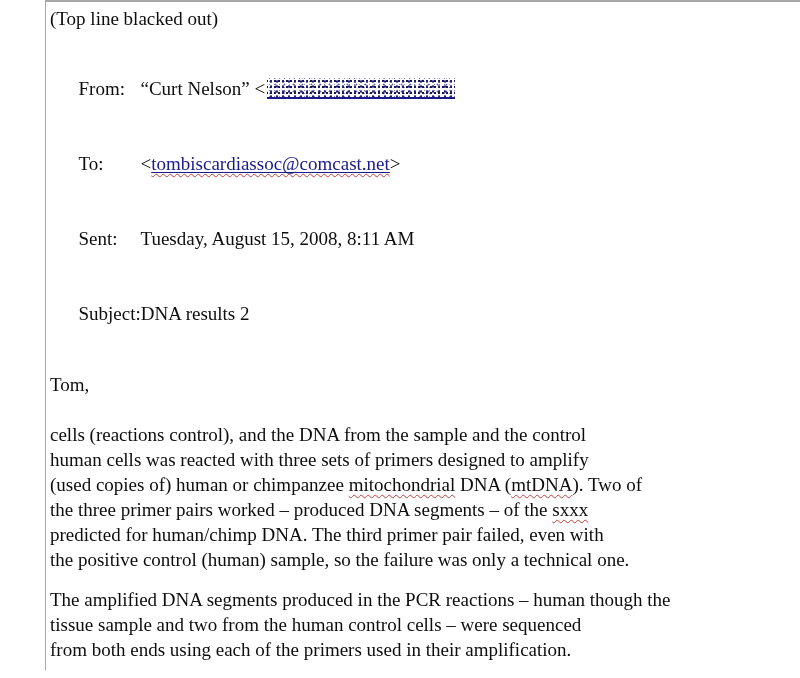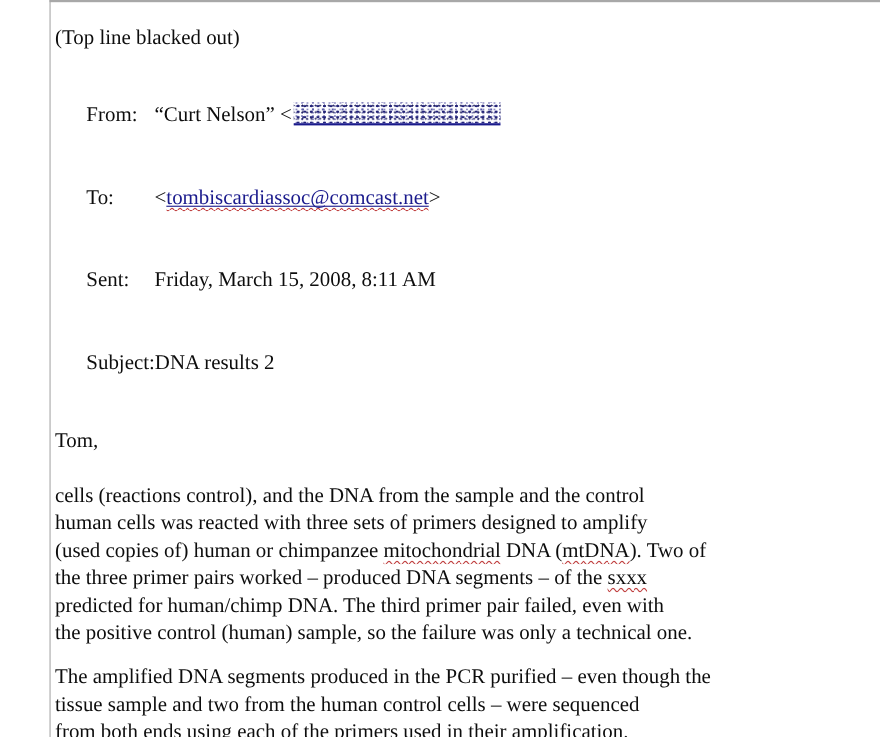--- a/index.html
+++ b/index.html
@@ -12,21 +12,21 @@
   body{
     width:800px;height:678px;overflow:hidden;
     font-family:"Liberation Serif","DejaVu Serif",serif;
     font-size:19px;line-height:25px;color:var(--ink);
   }
   .frame{
     margin-left:45px;
     height:670px;
     border-top:2px solid var(--border);
     border-left:1px solid var(--border);
-    padding:16px 0 0 4px;
+    padding:0 0 0 4px;
     box-sizing:border-box;
     overflow:hidden;
   }
   .line,.hline{white-space:pre;}
   .note{margin-top:4px;}
   .header{margin-top:20px;}
   .hlabel{display:inline-block;min-width:62px;font-family:Liberation Serif, serif;}
   .greeting{margin-top:21px;}
   .para-1{margin-top:25px;}
   .para-2{margin-top:15px;}
@@ -70,38 +70,38 @@
   <div class="line note">(Top line blacked out)</div>
 
   <div class="header">
     <div class="hline">
       <span class="hlabel">From:</span><span>“Curt Nelson” </span><span>&lt;</span><span class="redacted"></span>
     </div>
     <div class="hline">
       <span class="hlabel">To:</span><span>&lt;</span><span class="sp"><span class="email-link">tombiscardiassoc@comcast.net</span></span><span>&gt;</span>
     </div>
     <div class="hline">
-      <span class="hlabel">Sent:</span><span>Friday, March 15, 2008, 8:11 AM</span>
+      <span class="hlabel">Sent:</span><span>Tuesday, August 15, 2008, 8:11 AM</span>
     </div>
     <div class="hline">
       <span class="hlabel">Subject:</span><span>DNA results 2</span>
     </div>
   </div>
 
   <div class="line greeting">Tom,</div>
 
   <div>
       <div class="para-1">
         <div class="line"><span>cells (reactions control), and the DNA from the sample and the control</span></div>
         <div class="line"><span>human cells was reacted with three sets of primers designed to amplify</span></div>
         <div class="line"><span>(used copies of) human or chimpanzee </span><span class="sp">mitochondrial</span><span> DNA (</span><span class="sp">mtDNA</span><span>). Two of</span></div>
         <div class="line"><span>the three primer pairs worked – produced DNA segments – of the </span><span class="sp">sxxx</span></div>
         <div class="line"><span>predicted for human/chimp DNA. The third primer pair failed, even with</span></div>
         <div class="line"><span>the positive control (human) sample, so the failure was only a technical one.</span></div>
       </div>
       <div class="para-2">
-        <div class="line"><span>The amplified DNA segments produced in the PCR purified – even though the</span></div>
+        <div class="line"><span>The amplified DNA segments produced in the PCR reactions – human though the</span></div>
         <div class="line"><span>tissue sample and two from the human control cells – were sequenced</span></div>
         <div class="line"><span>from both ends using each of the primers used in their amplification.</span></div>
       </div>
     </div>
 
 </div>
 
 </body></html>

